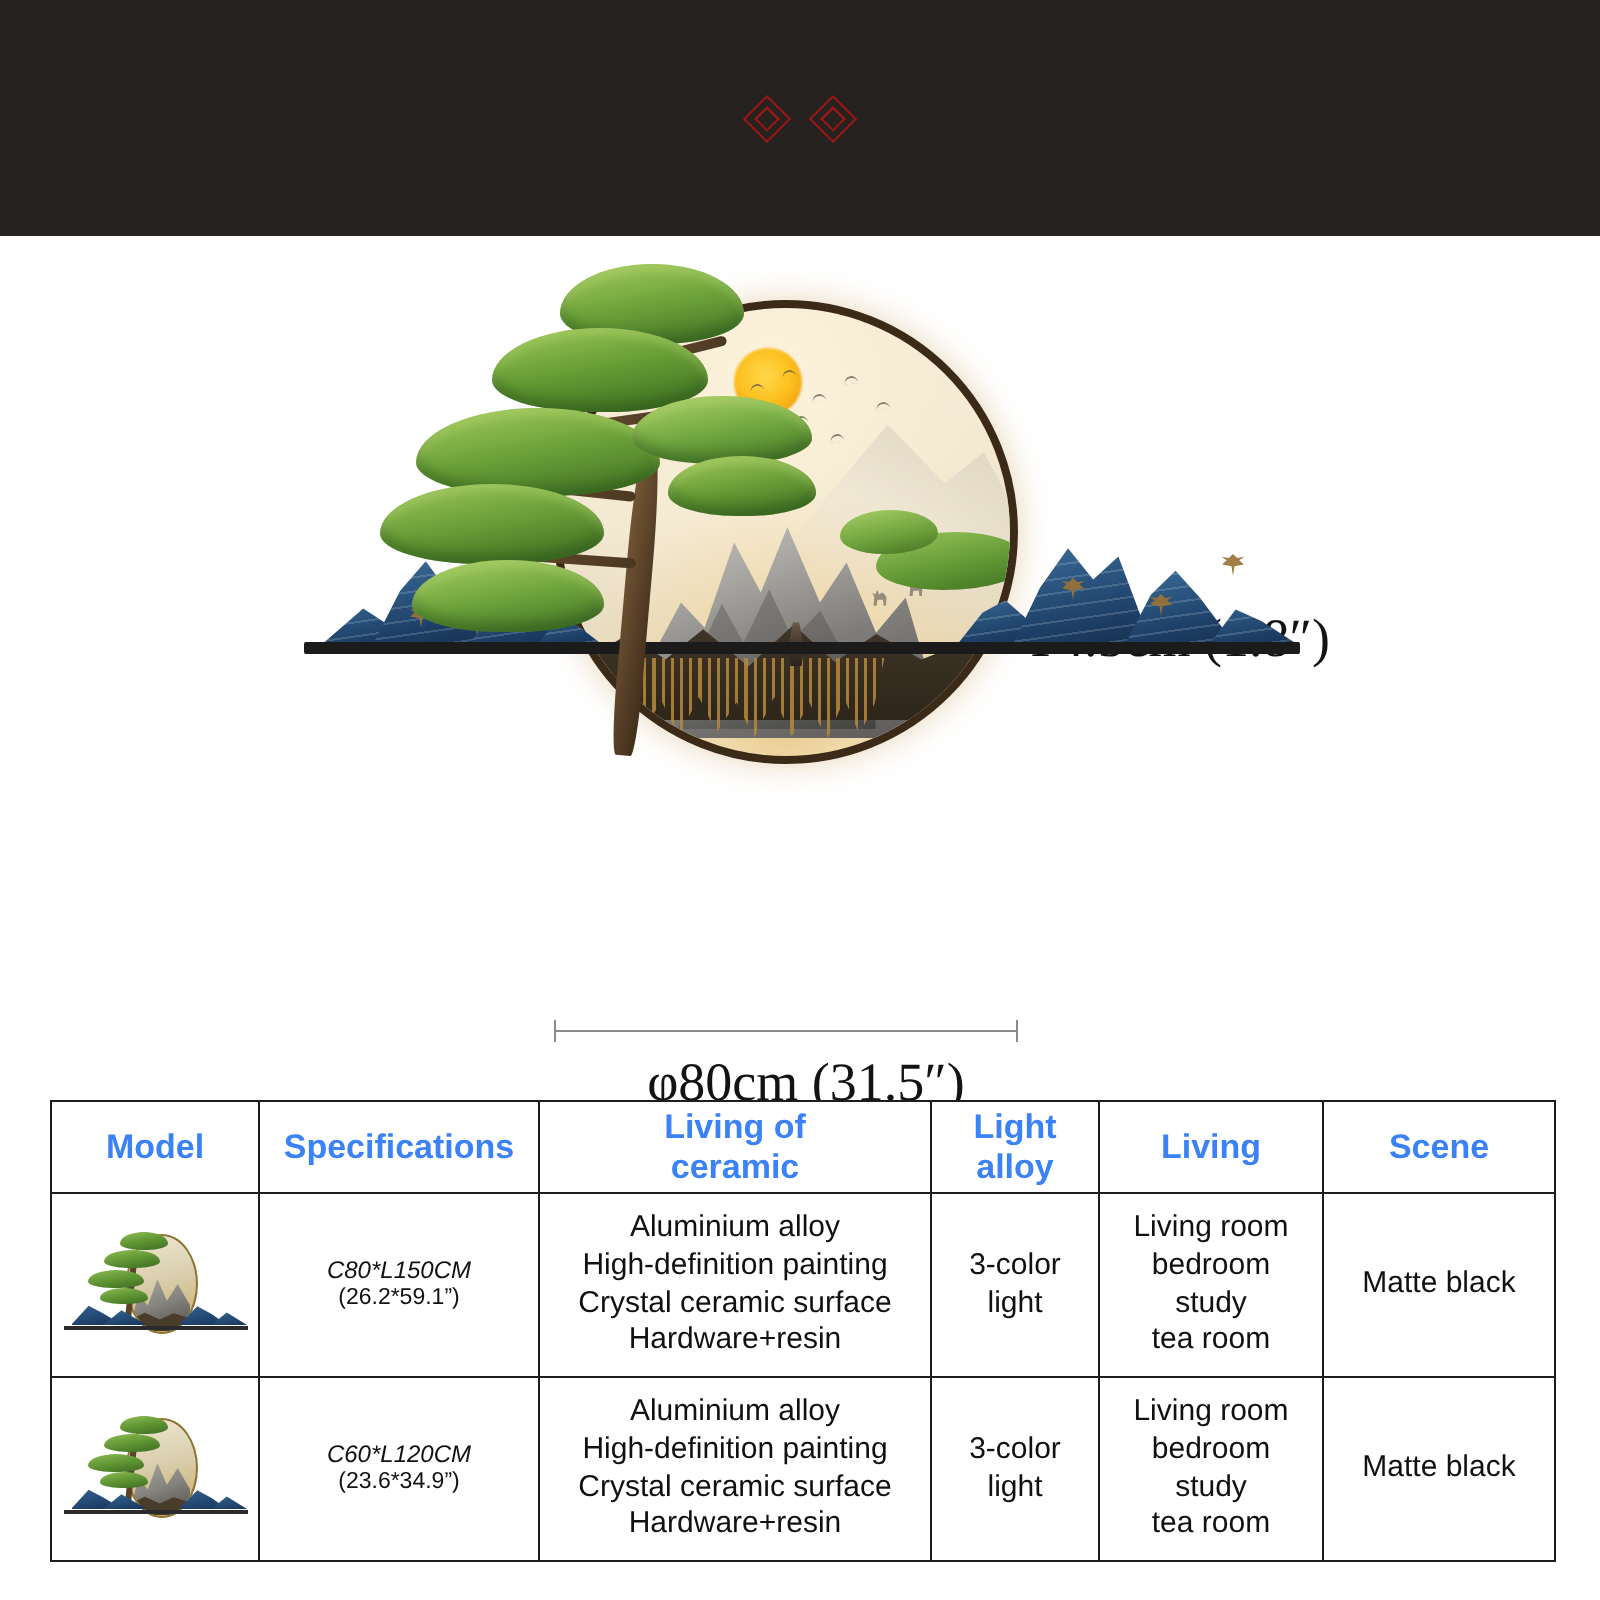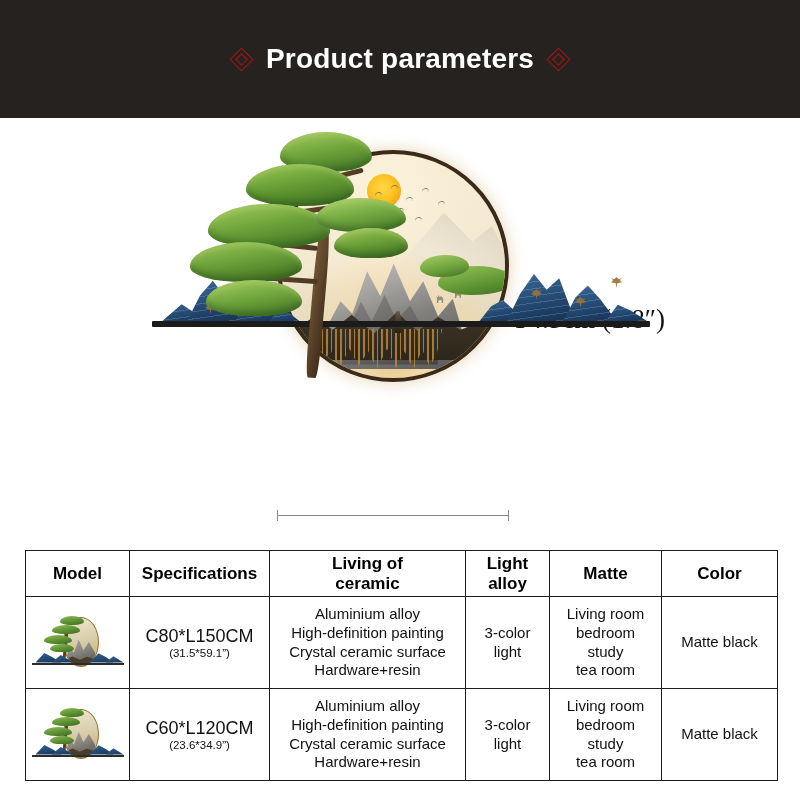--- a/index.html
+++ b/index.html
@@ -300,42 +300,42 @@
     background: #fff;
   }
   table.spec th, table.spec td {
     border: 1.5px solid #1d1d1d;
     text-align: center;
     vertical-align: middle;
     font-family: "Liberation Sans", sans-serif;
     color: #111;
   }
   table.spec th {
-    color: #000000;
+    color: #3b82f6;
     font-size: 17px;
     font-weight: bold;
     line-height: 1.12;
     height: 46px;
     padding: 1px 2px;
   }
   table.spec td {
     font-size: 15px;
     line-height: 1.24;
     padding: 8px 3px;
     height: 92px;
     font-weight: normal;
   }
   .col-model { width: 104px; }
   .col-spec { width: 140px; }
   .col-texture { width: 196px; }
   .col-light { width: 84px; }
   .col-scene { width: 112px; }
   .col-color { width: 116px; }
 
-  .spec-main { font-size: 18px; display: block; }
+  .spec-main { font-size: 12px; display: block; font-style: italic; }
   .spec-sub { font-size: 11.5px; display: block; margin-top: -1px; }
   .multi-line span { display: block; }
 
   
   .thumb {
     position: relative;
     width: 92px;
     height: 62px;
     margin: 0 auto;
   }
@@ -398,21 +398,20 @@
 <body>
 
 <div id="page">
 
   <div class="banner">
     <span class="diamond-orn">
       <i class="o"></i>
         <i class="m"></i>
         <i class="tail"></i>
     </span>
-    <span class="banner-title">Product parameters</span>
     <span class="diamond-orn">
       <i class="o"></i>
         <i class="m"></i>
         <i class="tail"></i>
     </span>
   </div>
 
   <div class="product-stage">
 
     <div class="disc-wrap">
@@ -498,20 +497,21 @@
            background:linear-gradient(170deg,#a4cb5e 0%,#679c36 52%,#3c6c21 100%);"></div>
     </div>
 
     <span class="dim-label label-thickness">T4.5cm (1.8″)</span>
 
     <div class="dim-line dim80">
       <span class="cap l"></span>
         <span class="rule"></span>
         <span class="cap r"></span>
     </div>
+    <span class="dim-label label-80">φ80cm (31.5″)</span>
 
     <div class="dim-line dim150">
       <span class="cap l"></span>
         <span class="rule"></span>
         <span class="cap r"></span>
     </div>
     <span class="dim-label label-150">φ150cm (59.1″)</span>
   </div>
 
   <div class="spec-table-wrap">
@@ -529,22 +529,22 @@
           <th>Model</th>
           <th>Specifications</th>
           <th>
             <span>Living of</span><br>
             <span>ceramic</span>
           </th>
           <th>
             <span>Light</span><br>
             <span>alloy</span>
           </th>
-          <th>Matte</th>
-          <th>Color</th>
+          <th>Living</th>
+          <th>Scene</th>
         </tr>
       </thead>
       <tbody>
 
         <tr>
           <td>
             <div class="thumb">
               <div class="thumb-disc">
                   <span class="tgrey"></span>
                   <span class="tdark"></span>
@@ -562,21 +562,21 @@
                    clip-path:polygon(0 100%,42% 18%,100% 100%);"></div>
               <div class="thumb-blue" style="left:58px; width:24px; height:12px;
                    clip-path:polygon(0 100%,38% 22%,68% 54%,100% 100%);"></div>
               <div class="thumb-blue" style="left:74px; width:18px; height:8px;
                    clip-path:polygon(0 100%,44% 22%,100% 100%);"></div>
               <div class="thumb-base"></div>
             </div>
           </td>
           <td>
             <span class="spec-main">C80*L150CM</span>
-            <span class="spec-sub">(31.5*59.1”)</span>
+            <span class="spec-sub">(26.2*59.1”)</span>
           </td>
           <td class="multi-line">
             <span>Aluminium alloy</span>
             <span>High-definition painting</span>
             <span>Crystal ceramic surface</span>
             <span>Hardware+resin</span>
           </td>
           <td class="multi-line">
             <span>3-color</span>
             <span>light</span>

